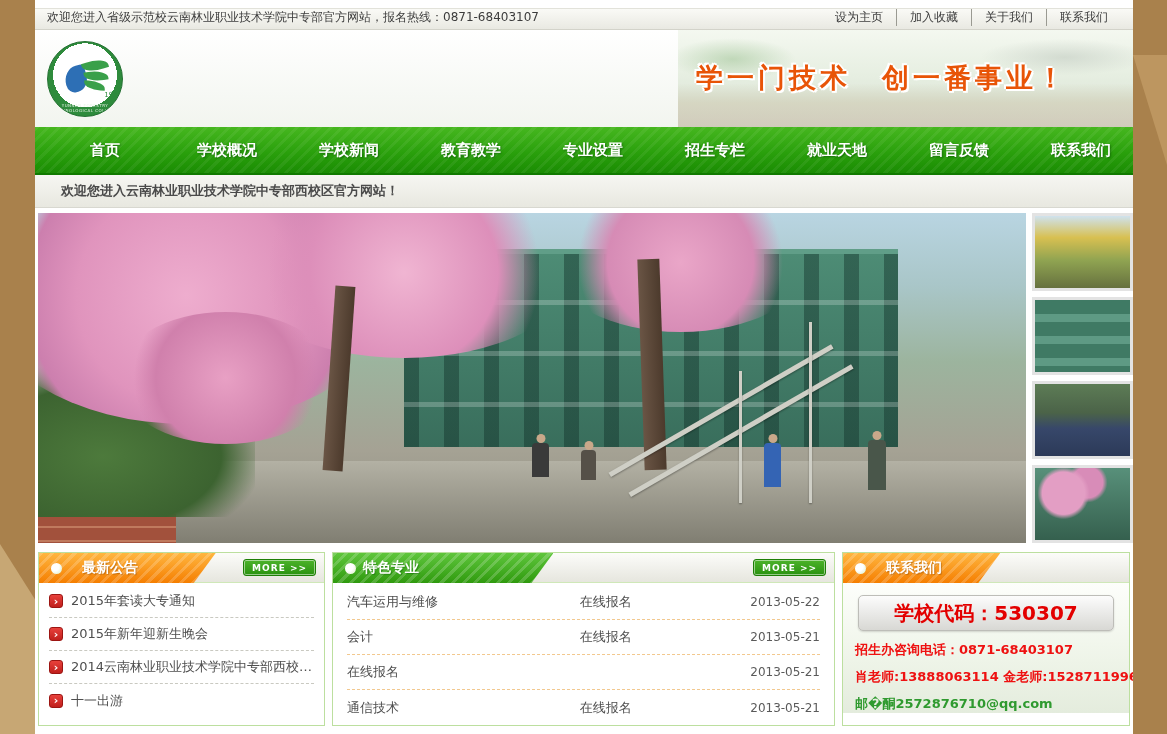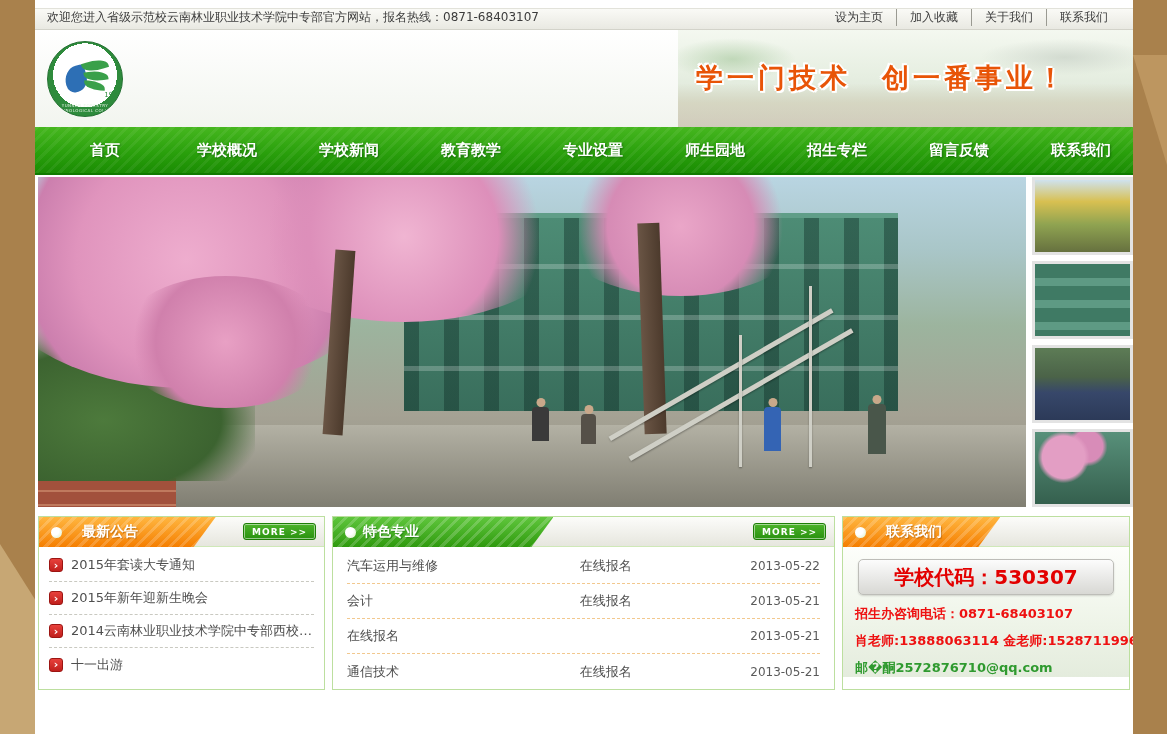--- a/index.html
+++ b/index.html
@@ -193,26 +193,29 @@
     </div>
   </div>
 
   <div class="nav">
 
   <a class="nav-item">首页</a>
       <a class="nav-item">学校概况</a>
       <a class="nav-item">学校新闻</a>
       <a class="nav-item">教育教学</a>
       <a class="nav-item">专业设置</a>
-      <a class="nav-item">师生园地</a>
       <a class="nav-item">招生专栏</a>
+      <a class="nav-item">就业天地</a>
       <a class="nav-item">留言反馈</a>
       <a class="nav-item">联系我们</a>
     </div>
 
+  <div class="subbar">
+    <span>欢迎您进入云南林业职业技术学院中专部西校区官方网站！</span>
+  </div>
 
   <div class="main">
     <div class="slider">
       <div class="building"></div>
       <div class="ground"></div>
       <div class="brick"></div>
       <div class="bush"></div>
       <div class="blossom b1"></div>
       <div class="blossom b2"></div>
       <div class="blossom b3"></div>

